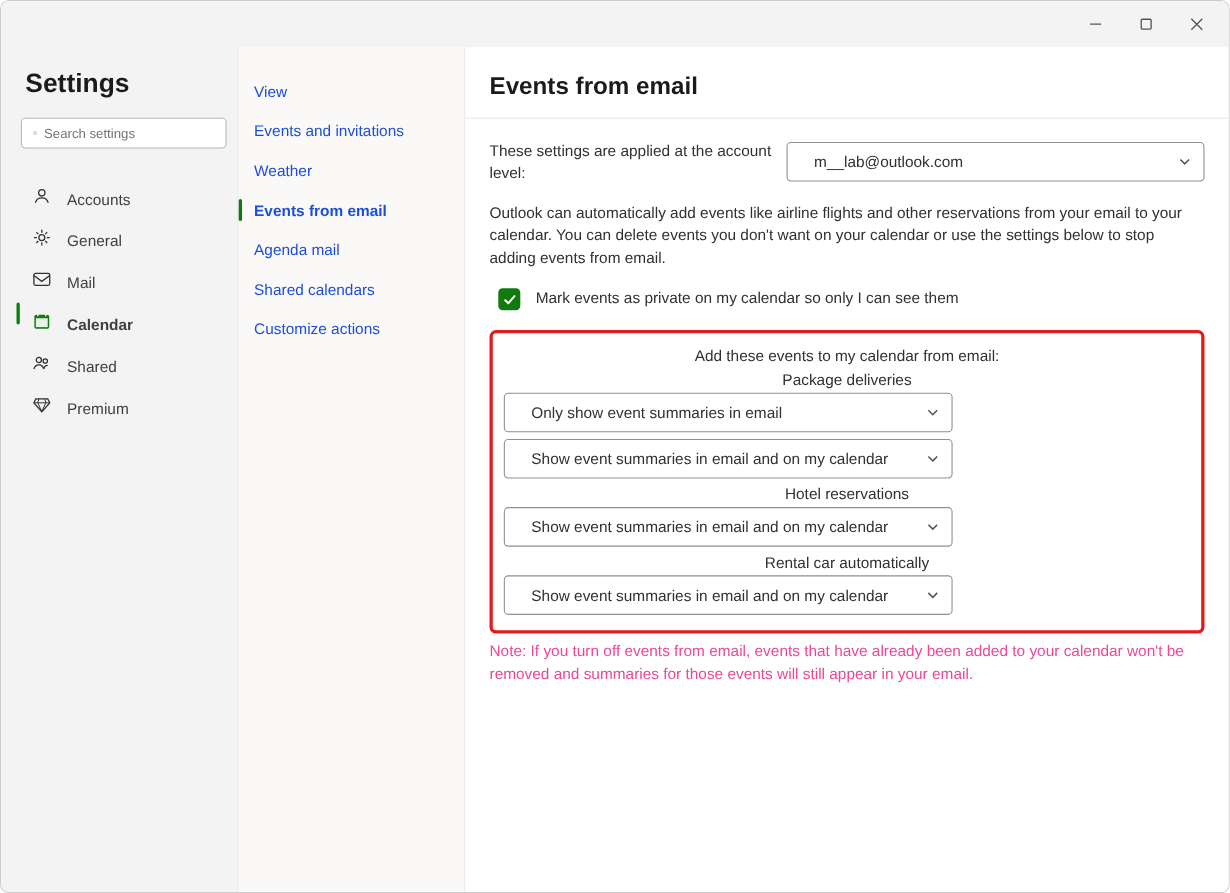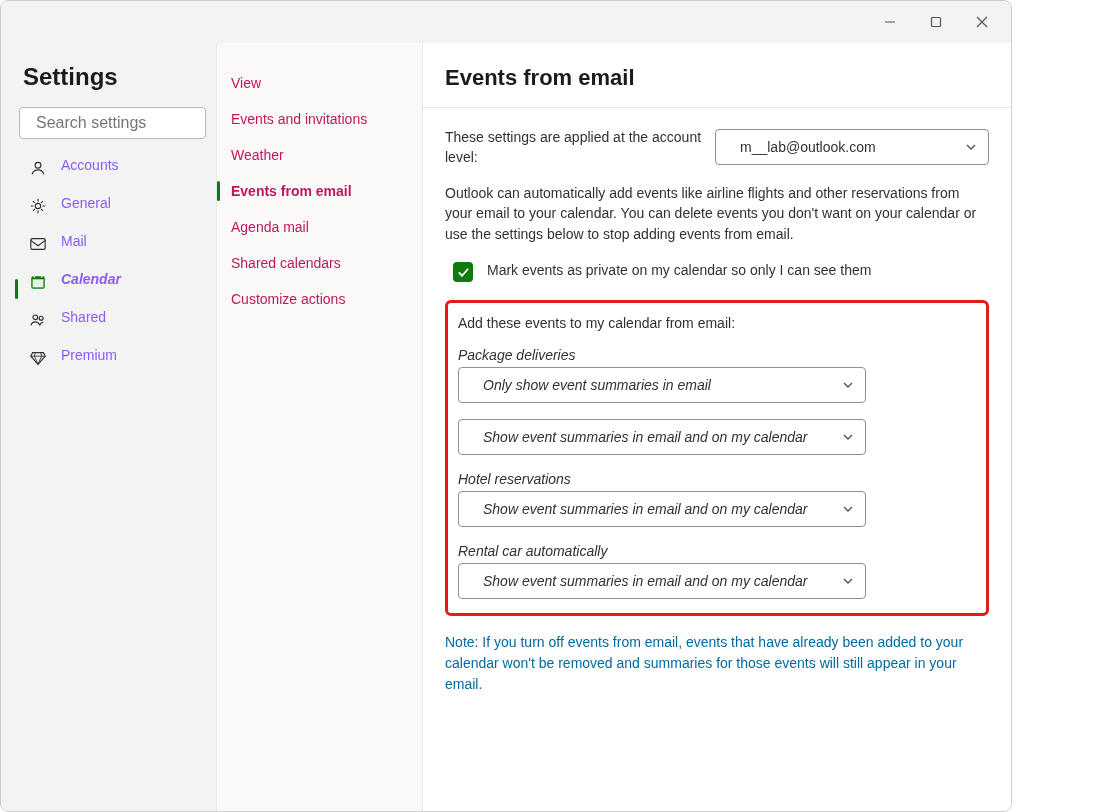--- a/index.html
+++ b/index.html
@@ -1,56 +1,56 @@
 <!DOCTYPE html>
 <html><head>
 <meta charset="utf-8">
 <style>
   * { box-sizing: border-box; margin: 0; padding: 0; }
   html, body { width: 1118px; height: 812px; font-family: "Segoe UI", Arial, sans-serif; background: #fff; color: #1b1b1b; overflow: hidden; }
-  .window { width: 1012px; height: 812px; display: flex; flex-direction: column; border: 1px solid #ccc; border-radius: 8px; overflow: hidden; }
+  .window { width: 1118px; height: 812px; display: flex; flex-direction: column; border: 1px solid #ccc; border-radius: 8px; overflow: hidden; }
   .titlebar { height: 42px; background: #f3f3f3; display: flex; justify-content: flex-end; align-items: center; padding-right: 6px; }
   .titlebar .sys-btn { width: 46px; height: 42px; display: flex; align-items: center; justify-content: center; color: #555; cursor: pointer; font-size: 14px; }
   .body { flex: 1; display: flex; min-height: 0; }
   
   .col1 { width: 216px; background: #f3f3f3; padding: 20px 10px 10px 18px; border-right: 1px solid #e8e8e8; }
   .col1 h1 { font-size: 24px; font-weight: 700; margin-bottom: 16px; margin-left: 4px; }
   .search { display: flex; align-items: center; border: 1px solid #b8b8b8; background: #fff; border-radius: 4px; padding: 6px 10px; margin-bottom: 18px; }
   .search svg { width: 14px; height: 14px; color: #666; margin-right: 6px; }
-  .search input { border: none; outline: none; font-size: 16px; flex: 1; background: transparent; color: #555; }
+  .search input { border: none; outline: none; font-size: 12px; flex: 1; background: transparent; color: #555; }
   .nav1 { display: flex; flex-direction: column; gap: 2px; }
-  .nav1-item { display: flex; align-items: flex-start; height: 36px; padding: 0 8px; border-radius: 4px; cursor: pointer; font-size: 14px; color: #8b5cf6; position: relative; }
+  .nav1-item { display: flex; align-items: flex-end; height: 36px; padding: 0 8px; border-radius: 4px; cursor: pointer; font-size: 14px; color: #404040; position: relative; }
   .nav1-item .icon { width: 22px; height: 22px; margin-right: 12px; display: flex; align-items: center; justify-content: center; color: #323130; }
-  .nav1-item.active { font-weight: 700; font-style: italic; }
+  .nav1-item.active { font-weight: 700; }
   .nav1-item.active::before { content: ""; position: absolute; left: -4px; top: 8px; bottom: 8px; width: 3px; background: #0f7b0f; border-radius: 2px; }
   .nav1-item.active .icon { color: #0f7b0f; }
   
   .col2 { width: 206px; background: #faf9f8; padding-top: 22px; border-right: 1px solid #e8e8e8; }
-  .nav2-item { height: 36px; display: flex; align-items: center; padding-left: 14px; font-size: 14px; color: #be185d; cursor: pointer; position: relative; }
+  .nav2-item { height: 36px; display: flex; align-items: center; padding-left: 14px; font-size: 14px; color: #1d4ed8; cursor: pointer; position: relative; }
   .nav2-item.active { font-weight: 700; }
   .nav2-item.active::before { content: ""; position: absolute; left: 0; top: 8px; bottom: 8px; width: 3px; background: #0f7b0f; border-radius: 2px; }
   
   .col3 { flex: 1; background: #fff; overflow-y: auto; }
   .col3-header { padding: 22px 22px 16px 22px; border-bottom: 1px solid #e8e8e8; }
   .col3-header h2 { font-size: 22px; font-weight: 700; }
   .col3-body { padding: 18px 22px 22px 22px; font-size: 14px; color: #323130; }
   .account-row { display: flex; align-items: center; gap: 12px; margin-bottom: 16px; }
   .account-row .label { flex: 0 0 258px; line-height: 1.4; padding-top: 2px; }
   .account-select { flex: 1; }
   .sel { position: relative; border: 1px solid #909090; border-radius: 4px; height: 36px; display: flex; align-items: center; padding: 0 24px; background: #fff; cursor: pointer; font-size: 14px; }
   .sel .chev { position: absolute; right: 10px; top: 50%; transform: translateY(-50%); color: #555; }
   .desc { line-height: 1.45; color: #323130; margin-bottom: 18px; }
   .checkbox-row { display: flex; align-items: flex-start; gap: 14px; margin-bottom: 18px; padding-left: 8px; }
   .checkbox { width: 20px; height: 20px; border-radius: 4px; background: #0f7b0f; display: flex; align-items: center; justify-content: center; color: #fff; }
-  .section-box { border: 3px solid #e31b1b; border-radius: 6px; padding: 12px 10px 14px 10px; }
+  .section-box { border: 3px solid #e31b1b; border-radius: 6px; padding: 12px 10px 14px 10px; text-align: center; }
   .section-title { font-size: 14px; margin-bottom: 6px; }
-  .field-group { margin-top: 16px; font-style: italic; }
+  .field-group { margin-top: 6px; }
   .field-label { font-size: 14px; margin-bottom: 4px; }
   .field-select { max-width: 408px; }
-  .note { margin-top: 16px; line-height: 1.5; color: #0369a1; }
+  .note { margin-top: 5px; line-height: 1.5; color: #ec4899; }
   svg { display: block; }
 </style>
 </head>
 <body>
 
 <div class="window">
   <div class="titlebar">
     <div class="sys-btn">
       <svg width="12" height="12" viewBox="0 0 12 12">
           <path d="M1 6h10" stroke="currentColor" stroke-width="1.2"></path>

